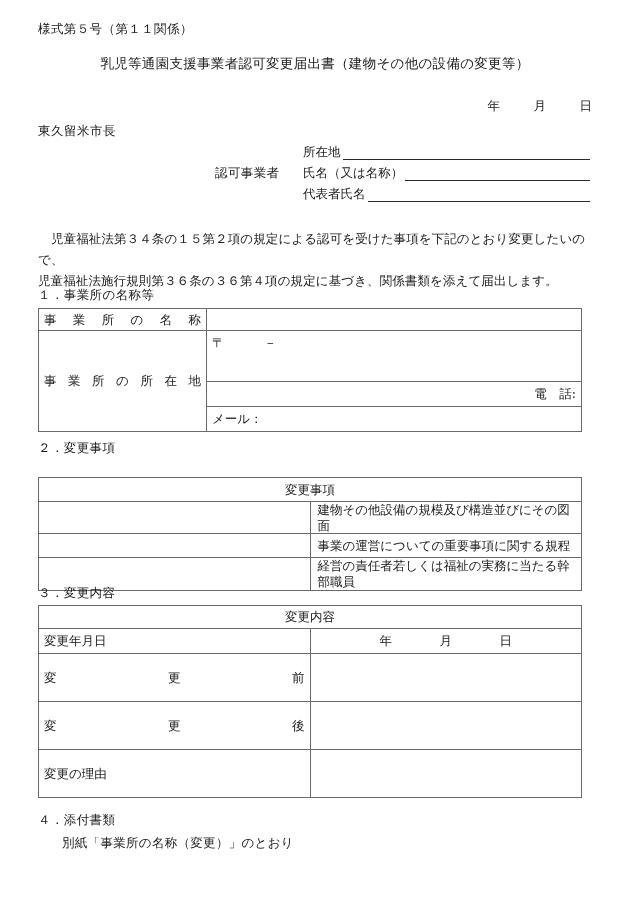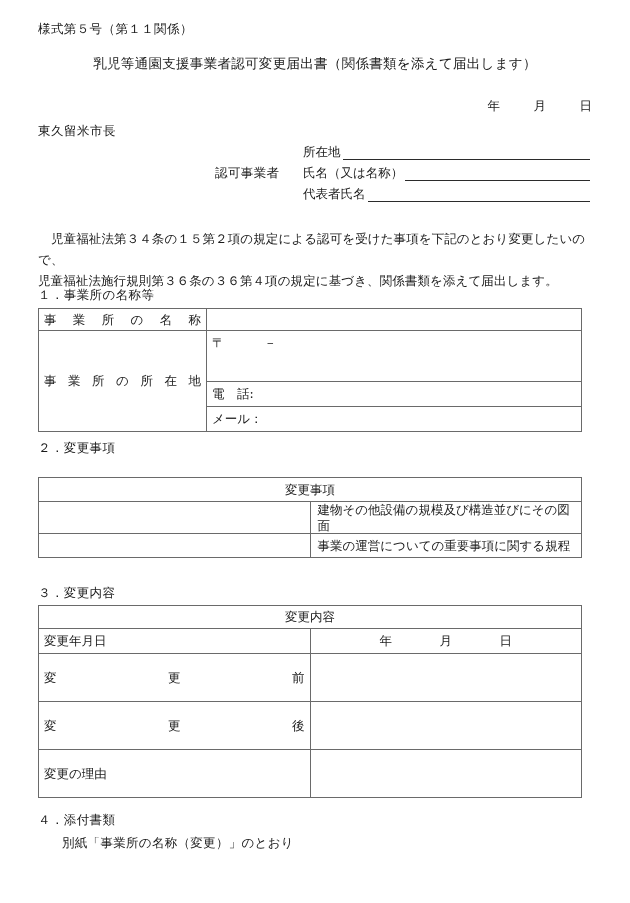--- a/index.html
+++ b/index.html
@@ -141,21 +141,21 @@
     letter-spacing: 0;
   }
   .c-center { text-align: center; }
   .pad-l { padding-left: 7px !important; }
 
   
   #tbl-office { left: 38px; top: 308px; width: 544px; }
   #tbl-office .lbl { width: 157px; }
   #tbl-office .r-name { height: 21px; }
   #tbl-office .r-zip { height: 46px; vertical-align: top; padding-top: 4px; }
-  #tbl-office .r-tel { height: 24px; }
+  #tbl-office .r-tel { height: 24px; text-align: right; }
   #tbl-office .r-mail { height: 24px; }
 
   .zip-line { white-space: pre; letter-spacing: 0.5px; }
 
   
   #tbl-change-items { left: 38px; top: 477px; width: 544px; }
   #tbl-change-items .mark { width: 65px; }
   #tbl-change-items td { height: 23px; }
   #tbl-change-items .hdr { text-align: center; }
 
@@ -176,21 +176,21 @@
     white-space: nowrap;
   }
 </style>
 </head>
 <body>
 
 <div class="page">
 
   <div class="abs form-code jp">様式第５号（第１１関係）</div>
 
-  <div class="abs doc-title jp">乳児等通園支援事業者認可変更届出書（関係書類を添えて届出します）</div>
+  <div class="abs doc-title jp">乳児等通園支援事業者認可変更届出書（建物その他の設備の変更等）</div>
 
   <div class="abs date-line jp">
     <span class="d-unit">年</span><span class="d-unit">月</span><span class="d-unit last">日</span>
   </div>
 
   <div class="abs addressee jp">東久留米市長</div>
 
   <div class="abs applicant jp">
     <div class="ap-row">
       <span class="ap-party">&nbsp;</span>
@@ -253,20 +253,24 @@
       <td class="hdr" colspan="2">変更事項</td>
     </tr>
     <tr>
       <td class="mark"></td>
       <td class="pad-l">建物その他設備の規模及び構造並びにその図面</td>
     </tr>
     <tr>
       <td class="mark"></td>
       <td class="pad-l">事業の運営についての重要事項に関する規程</td>
     </tr>
+    <tr>
+      <td class="mark"></td>
+      <td class="pad-l">経営の責任者若しくは福祉の実務に当たる幹部職員</td>
+    </tr>
   </tbody>
     </table>
 
   <div class="abs sec-title jp" style="top:585px">３．変更内容</div>
 
   <table class="form jp" id="tbl-change-detail">
     <tbody>
         <tr>
       <td class="hdr" colspan="2">変更内容</td>
     </tr>

